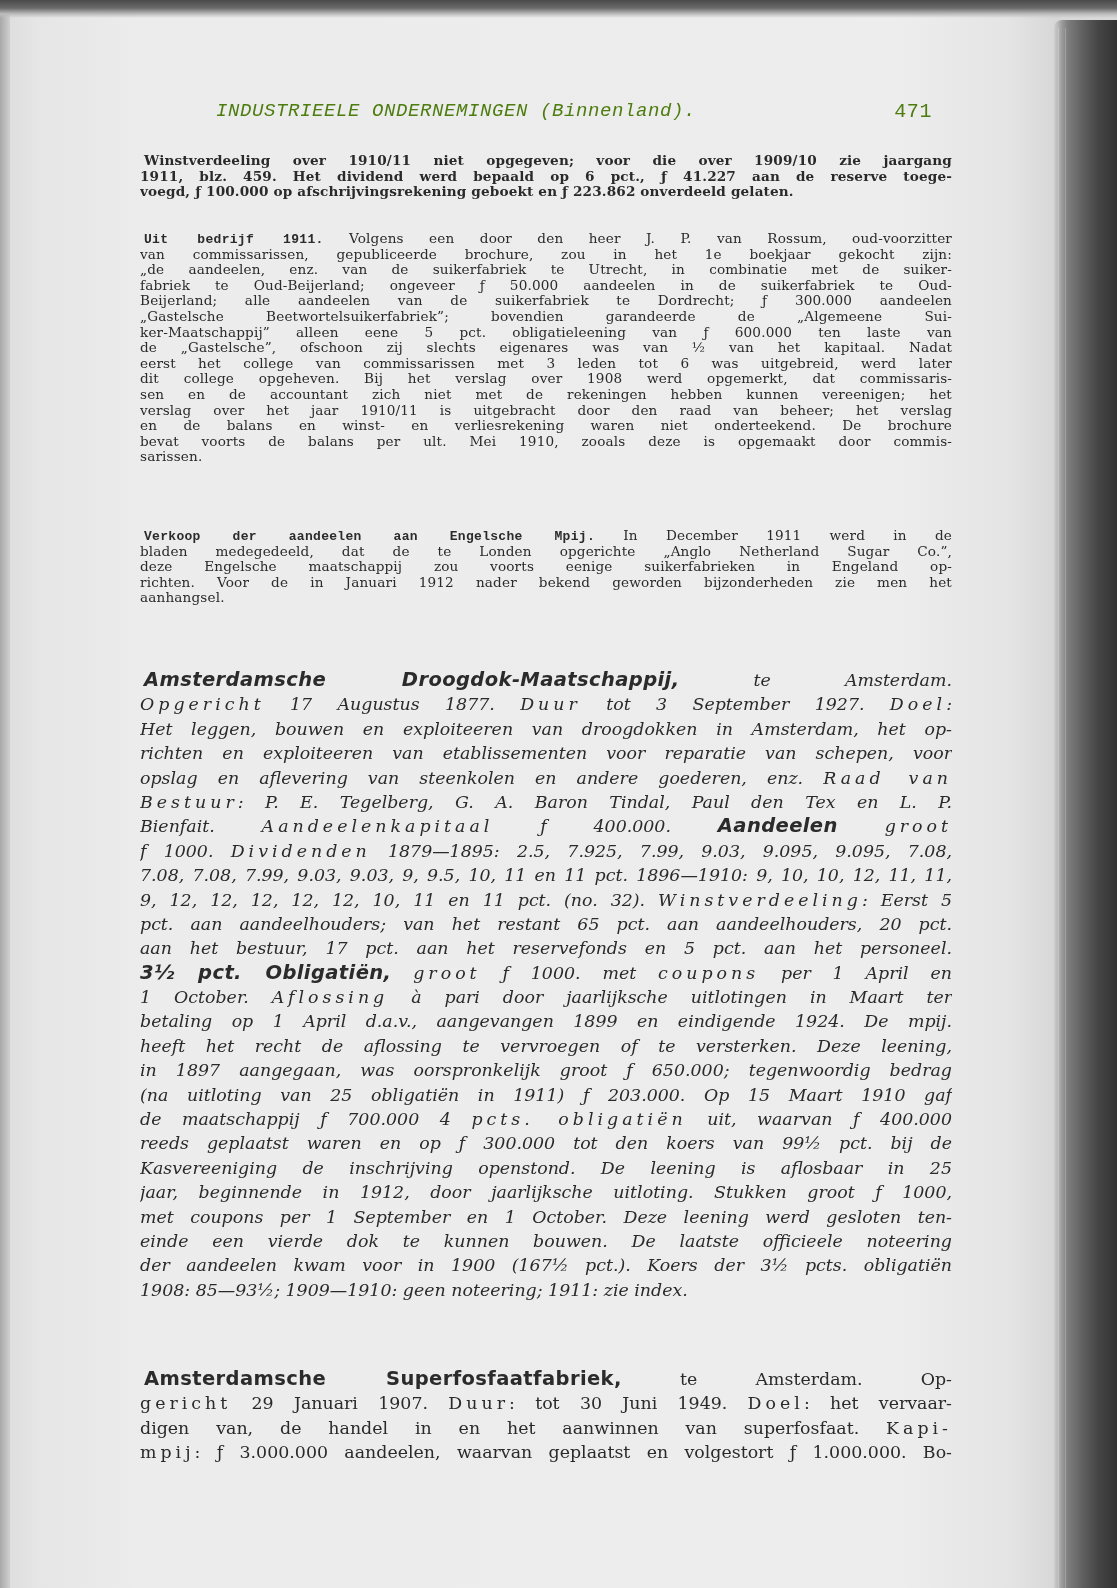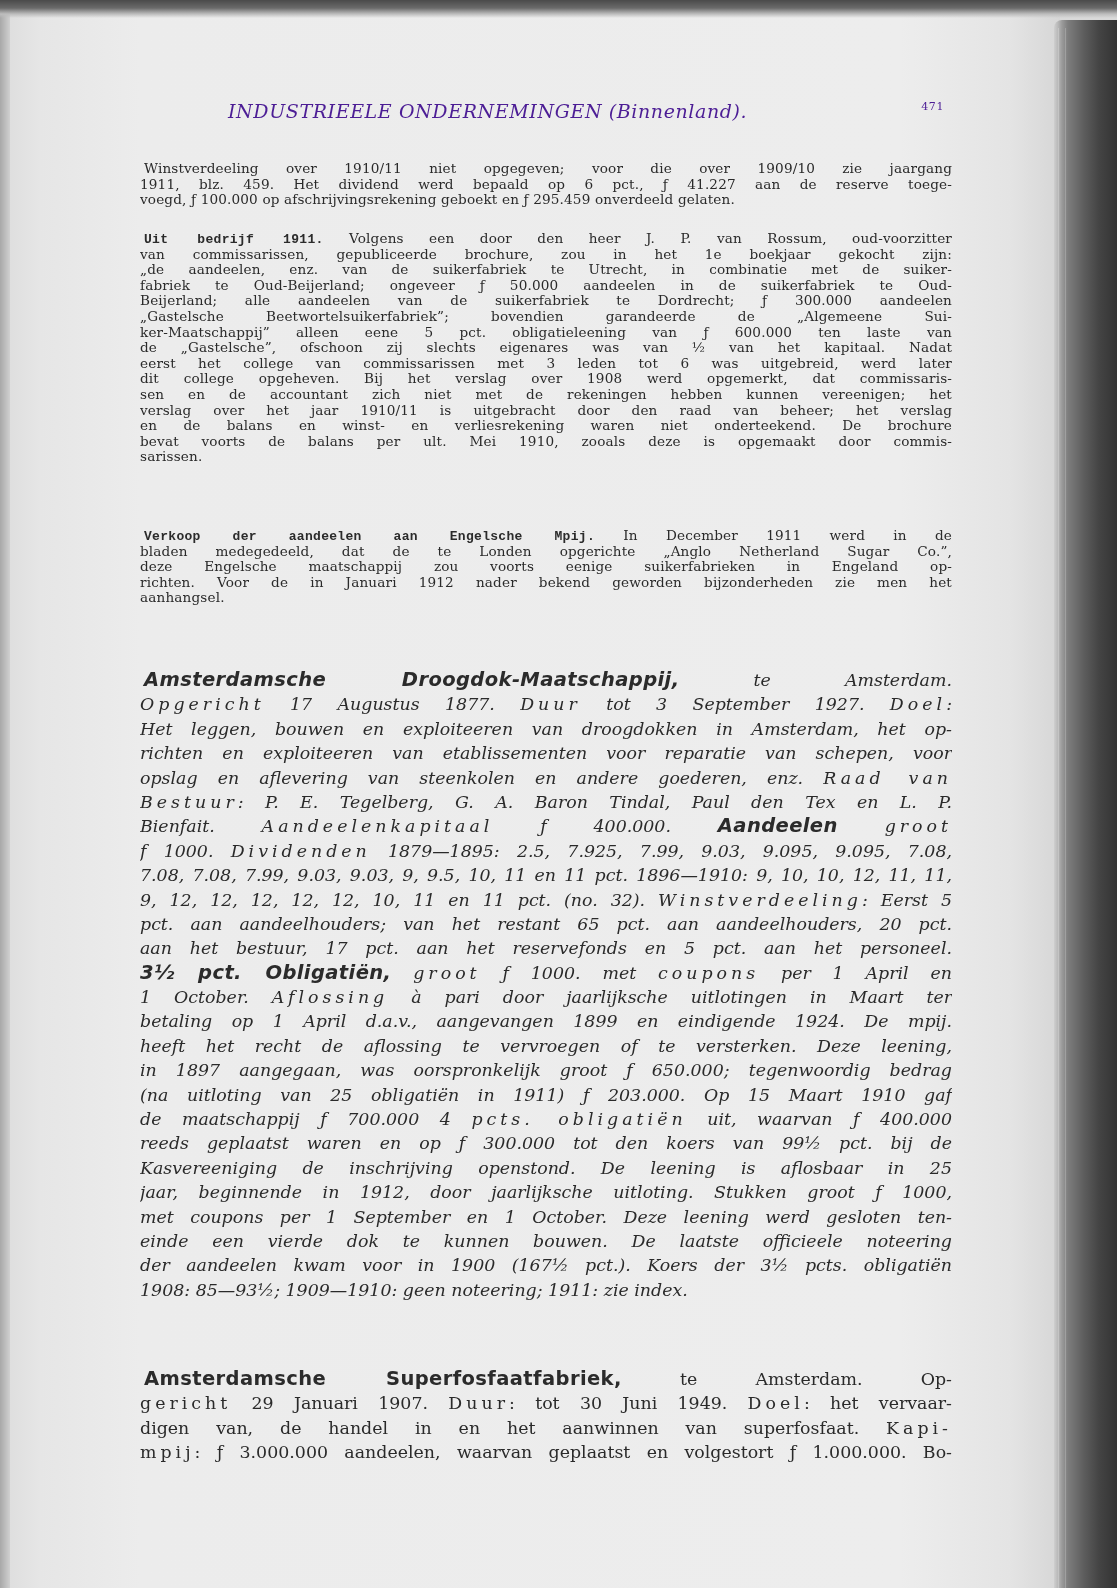--- a/index.html
+++ b/index.html
@@ -25,25 +25,25 @@
   .spine {
     position: absolute; left: 1054px; top: 20px; width: 63px; height: 1568px;
     background: linear-gradient(to right, #cfcfcf 0px, #b8b8b8 4px, #9a9a9a 8px, #7d7d7d 14px, #5d5d5d 30px, #444 45px, #333 63px);
     border-top-left-radius: 8px;
   }
   .spine-lines {
     position: absolute; left: 1058px; top: 28px; width: 6px; height: 1560px;
     border-left: 1px solid #c4c4c4; border-right: 1px solid #a0a0a0;
   }
   .header {
-    position: absolute; top: 100px; left: 228px; width: 716px; height: 30px;
-    font-style: italic; font-size: 19px; letter-spacing: 0.6px; color: #4c1d95;
+    position: absolute; top: 100px; left: 216px; width: 716px; height: 30px;
+    font-style: italic; font-size: 19px; letter-spacing: 0.6px; color: #4d7c0f; font-family: Liberation Mono, monospace;
   }
   .header .title { position: absolute; left: 0; top: 0; }
-  .header .pageno { position: absolute; right: 0; top: 0; font-style: normal; font-size: 11px; }
+  .header .pageno { position: absolute; right: 0; top: 0; font-style: normal; font-size: 20px; }
   .block { position: absolute; left: 140px; width: 812px; }
   .line {
     display: block; white-space: nowrap; text-align: justify; text-align-last: justify;
     overflow: hidden;
   }
   .small .line { font-size: 13.6px; height: 15.6px; line-height: 15.6px; letter-spacing: 0.15px; }
   .large .line { font-size: 17.4px; height: 24.4px; line-height: 24.4px; }
   .line.last { text-align-last: left; }
   .lead {
     font-family: "DejaVu Sans", "Liberation Sans", sans-serif; font-weight: bold; color: #2b2b2b;
@@ -59,24 +59,24 @@
 <div class="left-edge"></div>
 <div class="spine"></div>
 <div class="spine-lines"></div>
 <div class="top-shadow"></div>
 
 <div class="header">
   <span class="title">INDUSTRIEELE ONDERNEMINGEN (Binnenland).</span>
   <span class="pageno">471</span>
 </div>
 
-<div class="block small" style="top:161px;">
+<div class="block small" style="top:153px;font-weight:bold;">
   <span class="line" style="padding-left:4px">Winstverdeeling over 1910/11 niet opgegeven; voor die over 1909/10 zie jaargang</span>
   <span class="line">1911, blz. 459. Het dividend werd bepaald op 6 pct., ƒ 41.227 aan de reserve toege-</span>
-  <span class="line last">voegd, ƒ 100.000 op afschrijvingsrekening geboekt en ƒ 295.459 onverdeeld gelaten.</span>
+  <span class="line last">voegd, ƒ 100.000 op afschrijvingsrekening geboekt en ƒ 223.862 onverdeeld gelaten.</span>
 </div>
 
 <div class="block small" style="top:231px;">
   <span class="line" style="padding-left:4px"><span class="lead">Uit bedrijf 1911.</span> <span>Volgens een door den heer J. P. van Rossum, oud-voorzitter</span></span>
   <span class="line">van commissarissen, gepubliceerde brochure, zou in het 1e boekjaar gekocht zijn:</span>
   <span class="line">„de aandeelen, enz. van de suikerfabriek te Utrecht, in combinatie met de suiker-</span>
   <span class="line">fabriek te Oud-Beijerland; ongeveer ƒ 50.000 aandeelen in de suikerfabriek te Oud-</span>
   <span class="line">Beijerland; alle aandeelen van de suikerfabriek te Dordrecht; ƒ 300.000 aandeelen</span>
   <span class="line">„Gastelsche Beetwortelsuikerfabriek”; bovendien garandeerde de „Algemeene Sui-</span>
   <span class="line">ker-Maatschappij” alleen eene 5 pct. obligatieleening van ƒ 600.000 ten laste van</span>

